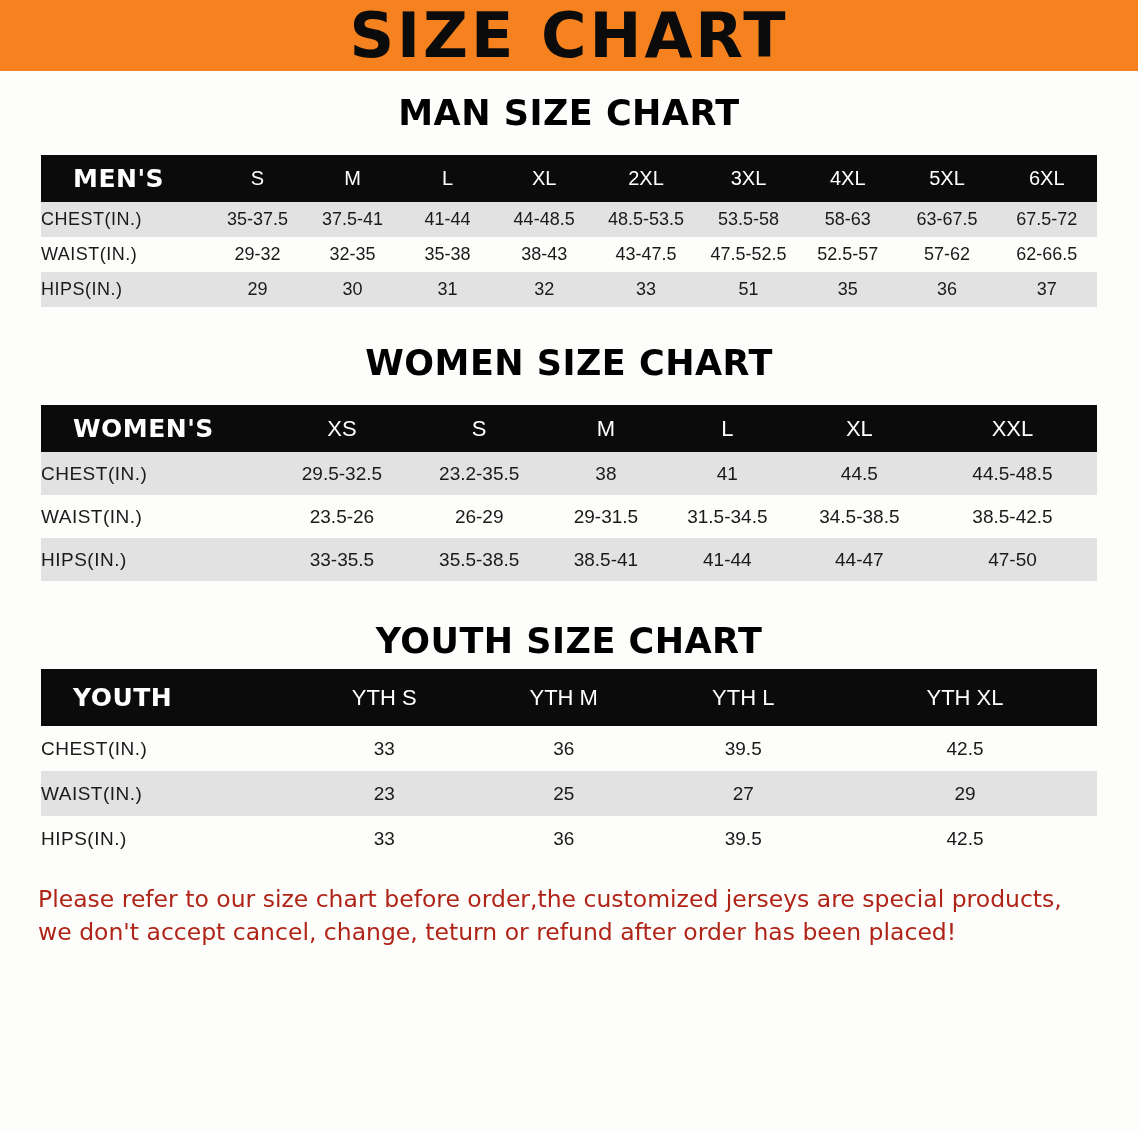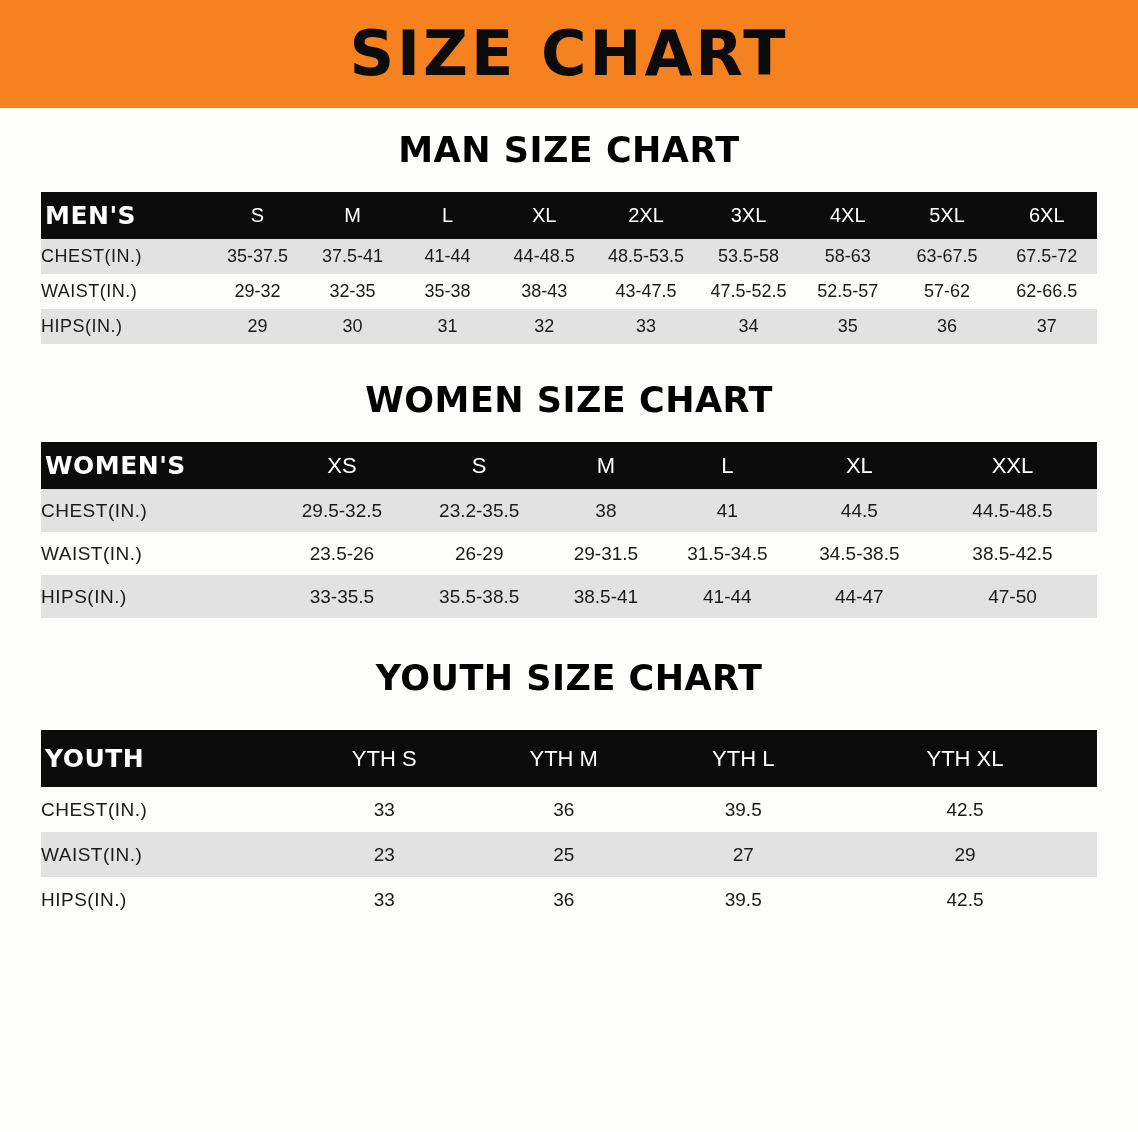--- a/index.html
+++ b/index.html
@@ -15,21 +15,21 @@
     overflow: hidden;
   }
   .page {
     width: 1138px;
     height: 1132px;
     position: relative;
     background: #fdfdfb;
   }
   
   .banner {
-    height: 108px;
+    height: 71px;
     background: #f5821f;
     display: flex;
     align-items: center;
     justify-content: center;
   }
   .banner-title {
     font-family: "DejaVu Sans", sans-serif;
     font-weight: bold;
     font-size: 62px;
     letter-spacing: 3px;
@@ -50,21 +50,21 @@
     margin-bottom: 22px;
   }
   .sec-women {
     font-size: 35px;
     margin-top: 36px;
     margin-bottom: 22px;
   }
   .sec-youth {
     font-size: 35px;
     margin-top: 40px;
-    margin-bottom: 32px;
+    margin-bottom: 8px;
   }
   
   .tbl-wrap {
     padding: 0 41px;
   }
   table {
     width: 100%;
     border-collapse: collapse;
     table-layout: fixed;
   }
@@ -82,21 +82,21 @@
     font-size: 20px;
     font-weight: normal;
     height: 47px;
     vertical-align: middle;
   }
   thead th.rowlabel {
     font-family: "DejaVu Sans", sans-serif;
     font-weight: bold;
     font-size: 25px;
     text-align: left;
-    padding-left: 4px;
+    padding-left: 32px;
     letter-spacing: 0.5px;
   }
   tbody td {
     font-size: 18px;
     height: 35px;
     color: #1a1a1a;
     vertical-align: middle;
   }
   tbody td.rowlabel {
     text-align: left;
@@ -191,21 +191,21 @@
           <td>57-62</td>
           <td>62-66.5</td>
         </tr>
         <tr class="shade">
           <td class="rowlabel">HIPS(IN.)</td>
           <td>29</td>
           <td>30</td>
           <td>31</td>
           <td>32</td>
           <td>33</td>
-          <td>34</td>
+          <td>51</td>
           <td>35</td>
           <td>36</td>
           <td>37</td>
         </tr>
       </tbody>
     </table>
   </div>
 
   <div class="section-title sec-women">WOMEN SIZE CHART</div>
   <div class="tbl-wrap">
@@ -300,14 +300,15 @@
           <td class="rowlabel">HIPS(IN.)</td>
           <td>33</td>
           <td>36</td>
           <td>39.5</td>
           <td>42.5</td>
         </tr>
       </tbody>
     </table>
   </div>
 
+  <div class="notice">Please refer to our size chart before order,the customized jerseys are special products, we don't accept cancel, change, teturn or refund after order has been placed!</div>
 
 </div>
 
 </body></html>

